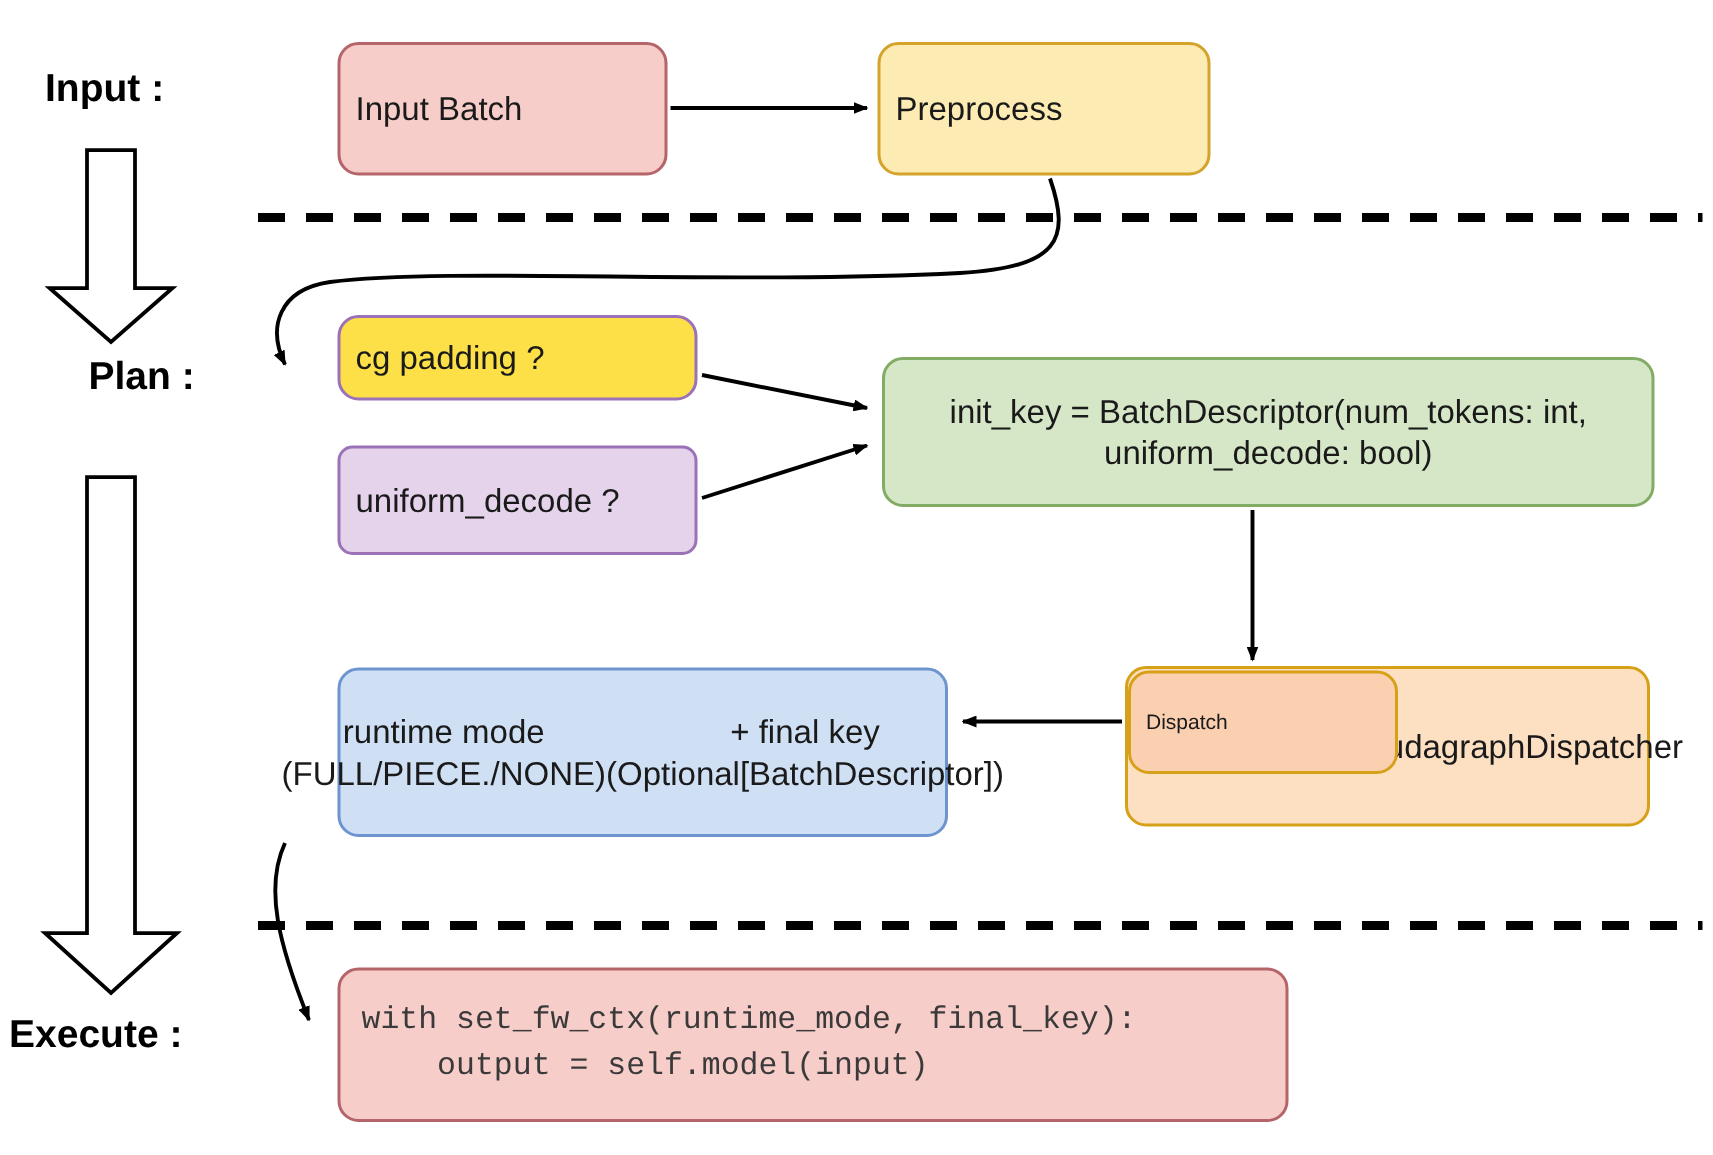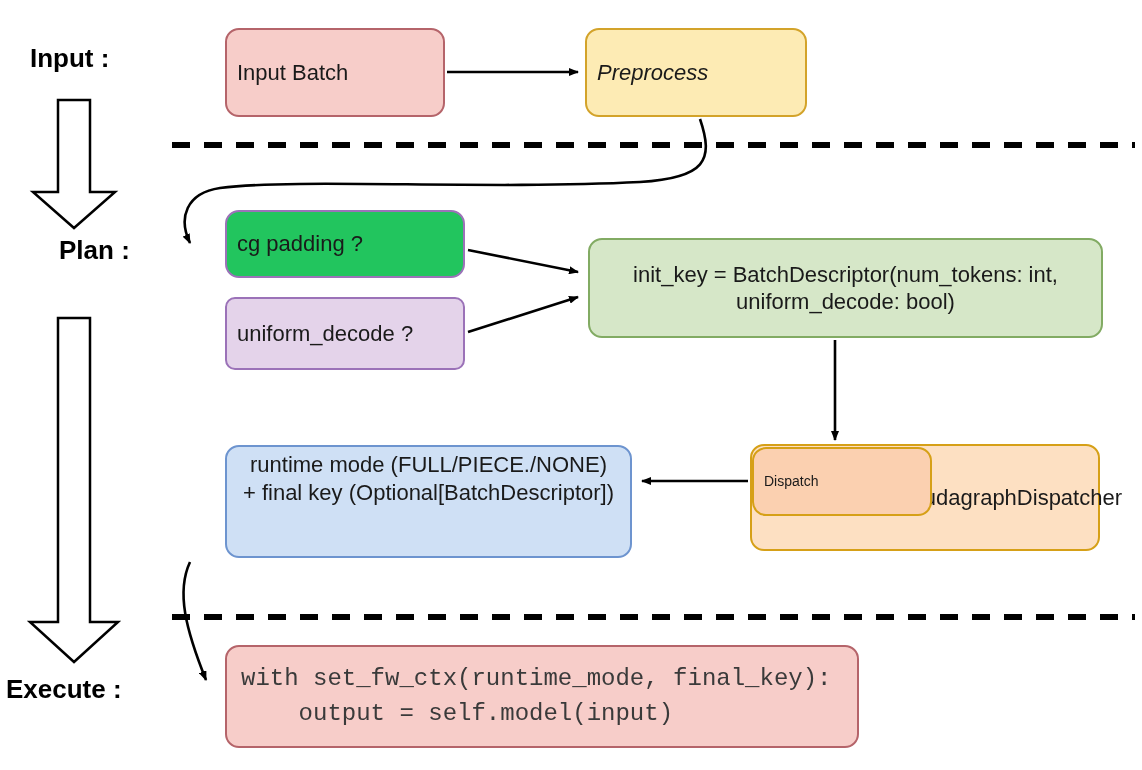--- a/index.html
+++ b/index.html
@@ -36,21 +36,21 @@
     border-width: 2px;
     border-style: solid;
     font-family: "Liberation Sans", sans-serif;
     font-size: 22px;
     color: #1a1a1a;
     line-height: 1.25;
     padding: 4px 10px;
   }
   .node.code {
     font-family: "Liberation Mono", "DejaVu Sans Mono", monospace;
-    font-size: 24px;
+    font-size: 21px;
     justify-content: flex-start;
     text-align: left;
     white-space: pre;
     line-height: 1.45;
     color: #3a3a3a;
     padding-left: 14px;
   }
   .node-inner-label {
     position: absolute;
     display: flex;
@@ -79,38 +79,38 @@
   <div class="stage-label" style="left:30px; top:43px;">Input :</div>
 
   <div class="stage-label" style="left:42px; top:235px;margin-left:17px;">Plan :</div>
 
   <div class="stage-label" style="left:6px; top:674px;">Execute :</div>
 
   <div class="node" style="left:225px; top:28px; width:220px; height:89px; background:#f7cdc9; border-color:#b5646a;">
     <span>Input Batch</span>
   </div>
 
-  <div class="node" style="left:585px; top:28px; width:222px; height:89px; background:#fdebb4; border-color:#d3a32a;font-style:italic;">
+  <div class="node" style="left:585px; top:28px; width:222px; height:89px; background:#fdebb4; border-color:#d3a32a;">
     <span>Preprocess</span>
   </div>
 
-  <div class="node" style="left:225px; top:210px; width:240px; height:68px; background:#22c55e; border-color:#9b72b8;">
+  <div class="node" style="left:225px; top:210px; width:240px; height:57px; background:#fde047; border-color:#9b72b8;">
     <span>cg padding ?</span>
   </div>
 
   <div class="node" style="left:225px; top:297px; width:240px; height:73px; background:#e4d3ea; border-color:#9b72b8;border-radius:10px;">
     <span>uniform_decode ?</span>
   </div>
 
   <div class="node" style="left:588px; top:238px; width:515px; height:100px; background:#d6e7c8; border-color:#82ab63; flex-direction:column; justify-content:center;">
     <span>init_key = BatchDescriptor(num_tokens: int,</span>
     <span>uniform_decode: bool)</span>
   </div>
 
-  <div class="node" style="left:225px; top:445px; width:407px; height:113px; background:#cfe0f5; border-color:#6d94cf; flex-direction:column; justify-content:flex-start;">
+  <div class="node" style="left:225px; top:445px; width:407px; height:113px; background:#cfe0f5; border-color:#6d94cf; flex-direction:row; justify-content:center;">
     <span>runtime mode (FULL/PIECE./NONE)</span>
     <span>+ final key (Optional[BatchDescriptor])</span>
   </div>
 
   <div class="node" style="left:750px; top:444px; width:350px; height:107px; background:#fde0c2; border-color:#d6a017; align-items:flex-start; justify-content:flex-end; padding:0;">
   </div>
   <div class="node-inner-label" style="left:935px; top:455px; width:160px; height:85px; ">
     <span>Cudagraph</span>
     <span>Dispatcher</span>
   </div>

